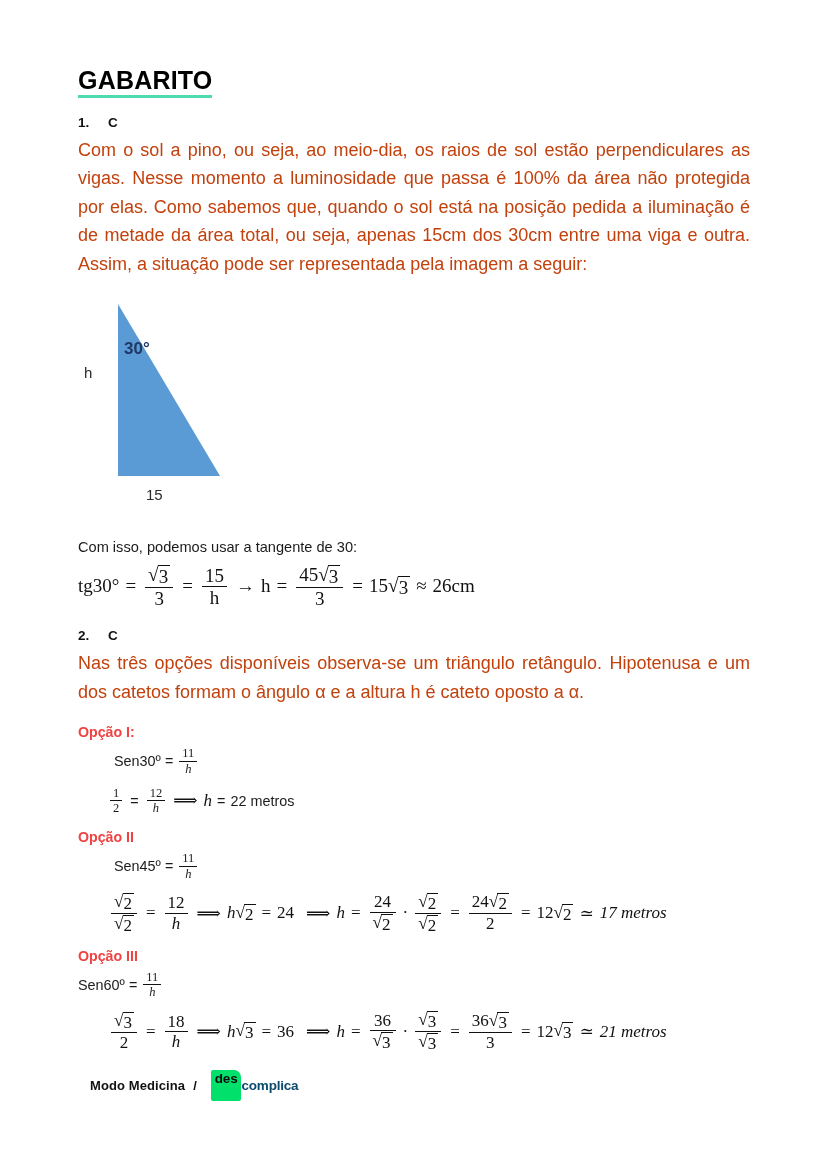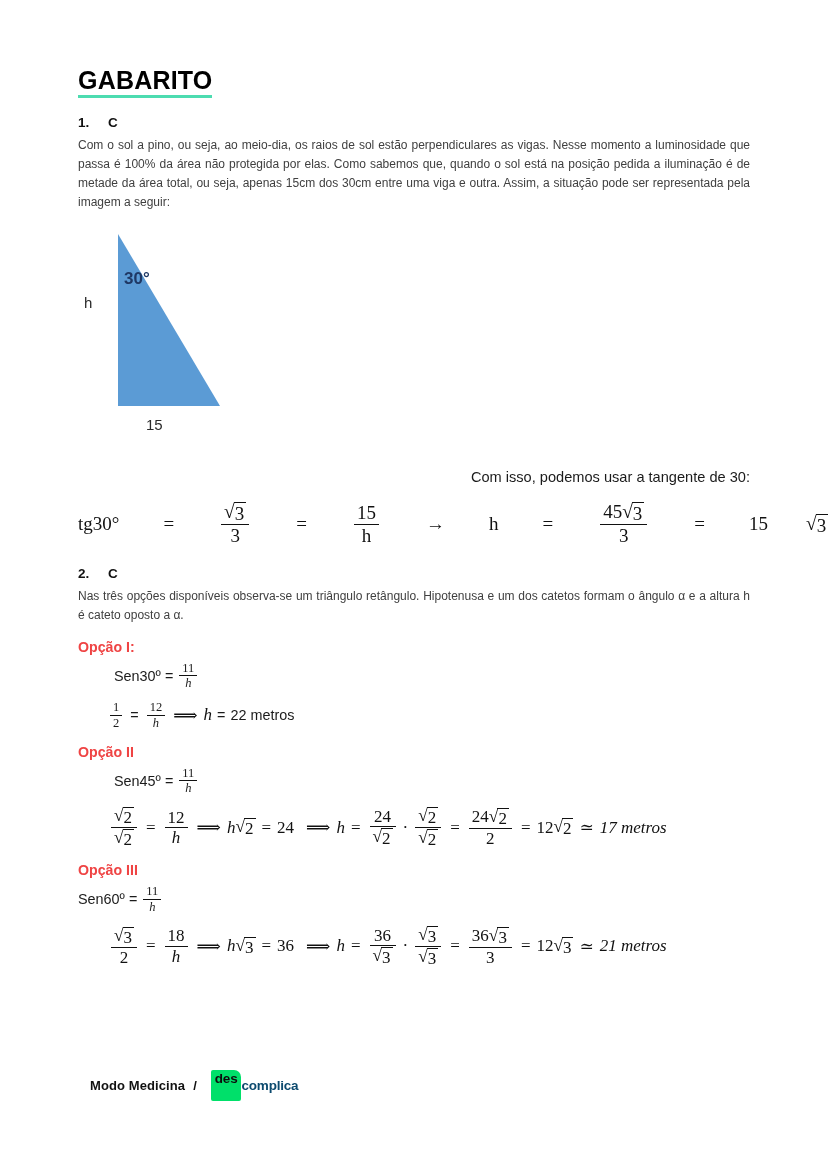--- a/index.html
+++ b/index.html
@@ -50,24 +50,24 @@
     font-weight: bold;
     color: #111;
     display: flex;
   }
   .q-head .q-num { width: 30px; }
   .q-head .q-ans { }
 
   
   .para {
     margin-top: 6px;
-    font-size: 12px;
+    font-size: 18px;
     line-height: 1.58;
     text-align: justify;
-    color: #404040;
+    color: #c2410c;
   }
 
   
   .figure {
     position: relative;
     height: 232px;
     margin-top: 14px;
   }
   .tri-svg { position: absolute; left: 30px; top: 0; }
   .lbl-h {
@@ -83,21 +83,20 @@
     top: 190px;
     font-size: 15px;
     color: #2b2b2b;
   }
 
   
   .line {
     font-size: 14.6px;
     line-height: 1.55;
     color: #1b1b1b;
-    text-align: right;
   }
   .lead-in { margin-top: 8px; }
 
   
   .math {
     font-family: "Liberation Serif", "DejaVu Serif", serif;
     color: #111;
     display: flex;
     align-items: center;
     flex-wrap: nowrap;
@@ -224,21 +223,21 @@
       <svg class="tri-svg" width="180" height="195" viewBox="0 0 180 195">
         <polygon points="10,8 10,180 112,180" fill="#5b9bd5"></polygon>
         <text x="16" y="58" font-family="Liberation Sans, sans-serif" font-size="17" font-weight="bold" fill="#1f3864">30°</text>
       </svg>
       <span class="lbl-h">h</span>
       <span class="lbl-base">15</span>
     </div>
 
     <div class="line lead-in">Com isso, podemos usar a tangente de 30:</div>
 
-    <div class="math math-lg eq-row" style="margin-top:14px;gap:38px;">
+    <div class="math math-lg eq-row" style="margin-top:6px;">
       <span>tg30°</span>
       <span class="op">=</span>
 
       <span class="frac">
         <span class="num">
           <span class="sqrt">
             <span class="rad">√</span>
             <span class="rnd">3</span>
           </span>
         </span>

